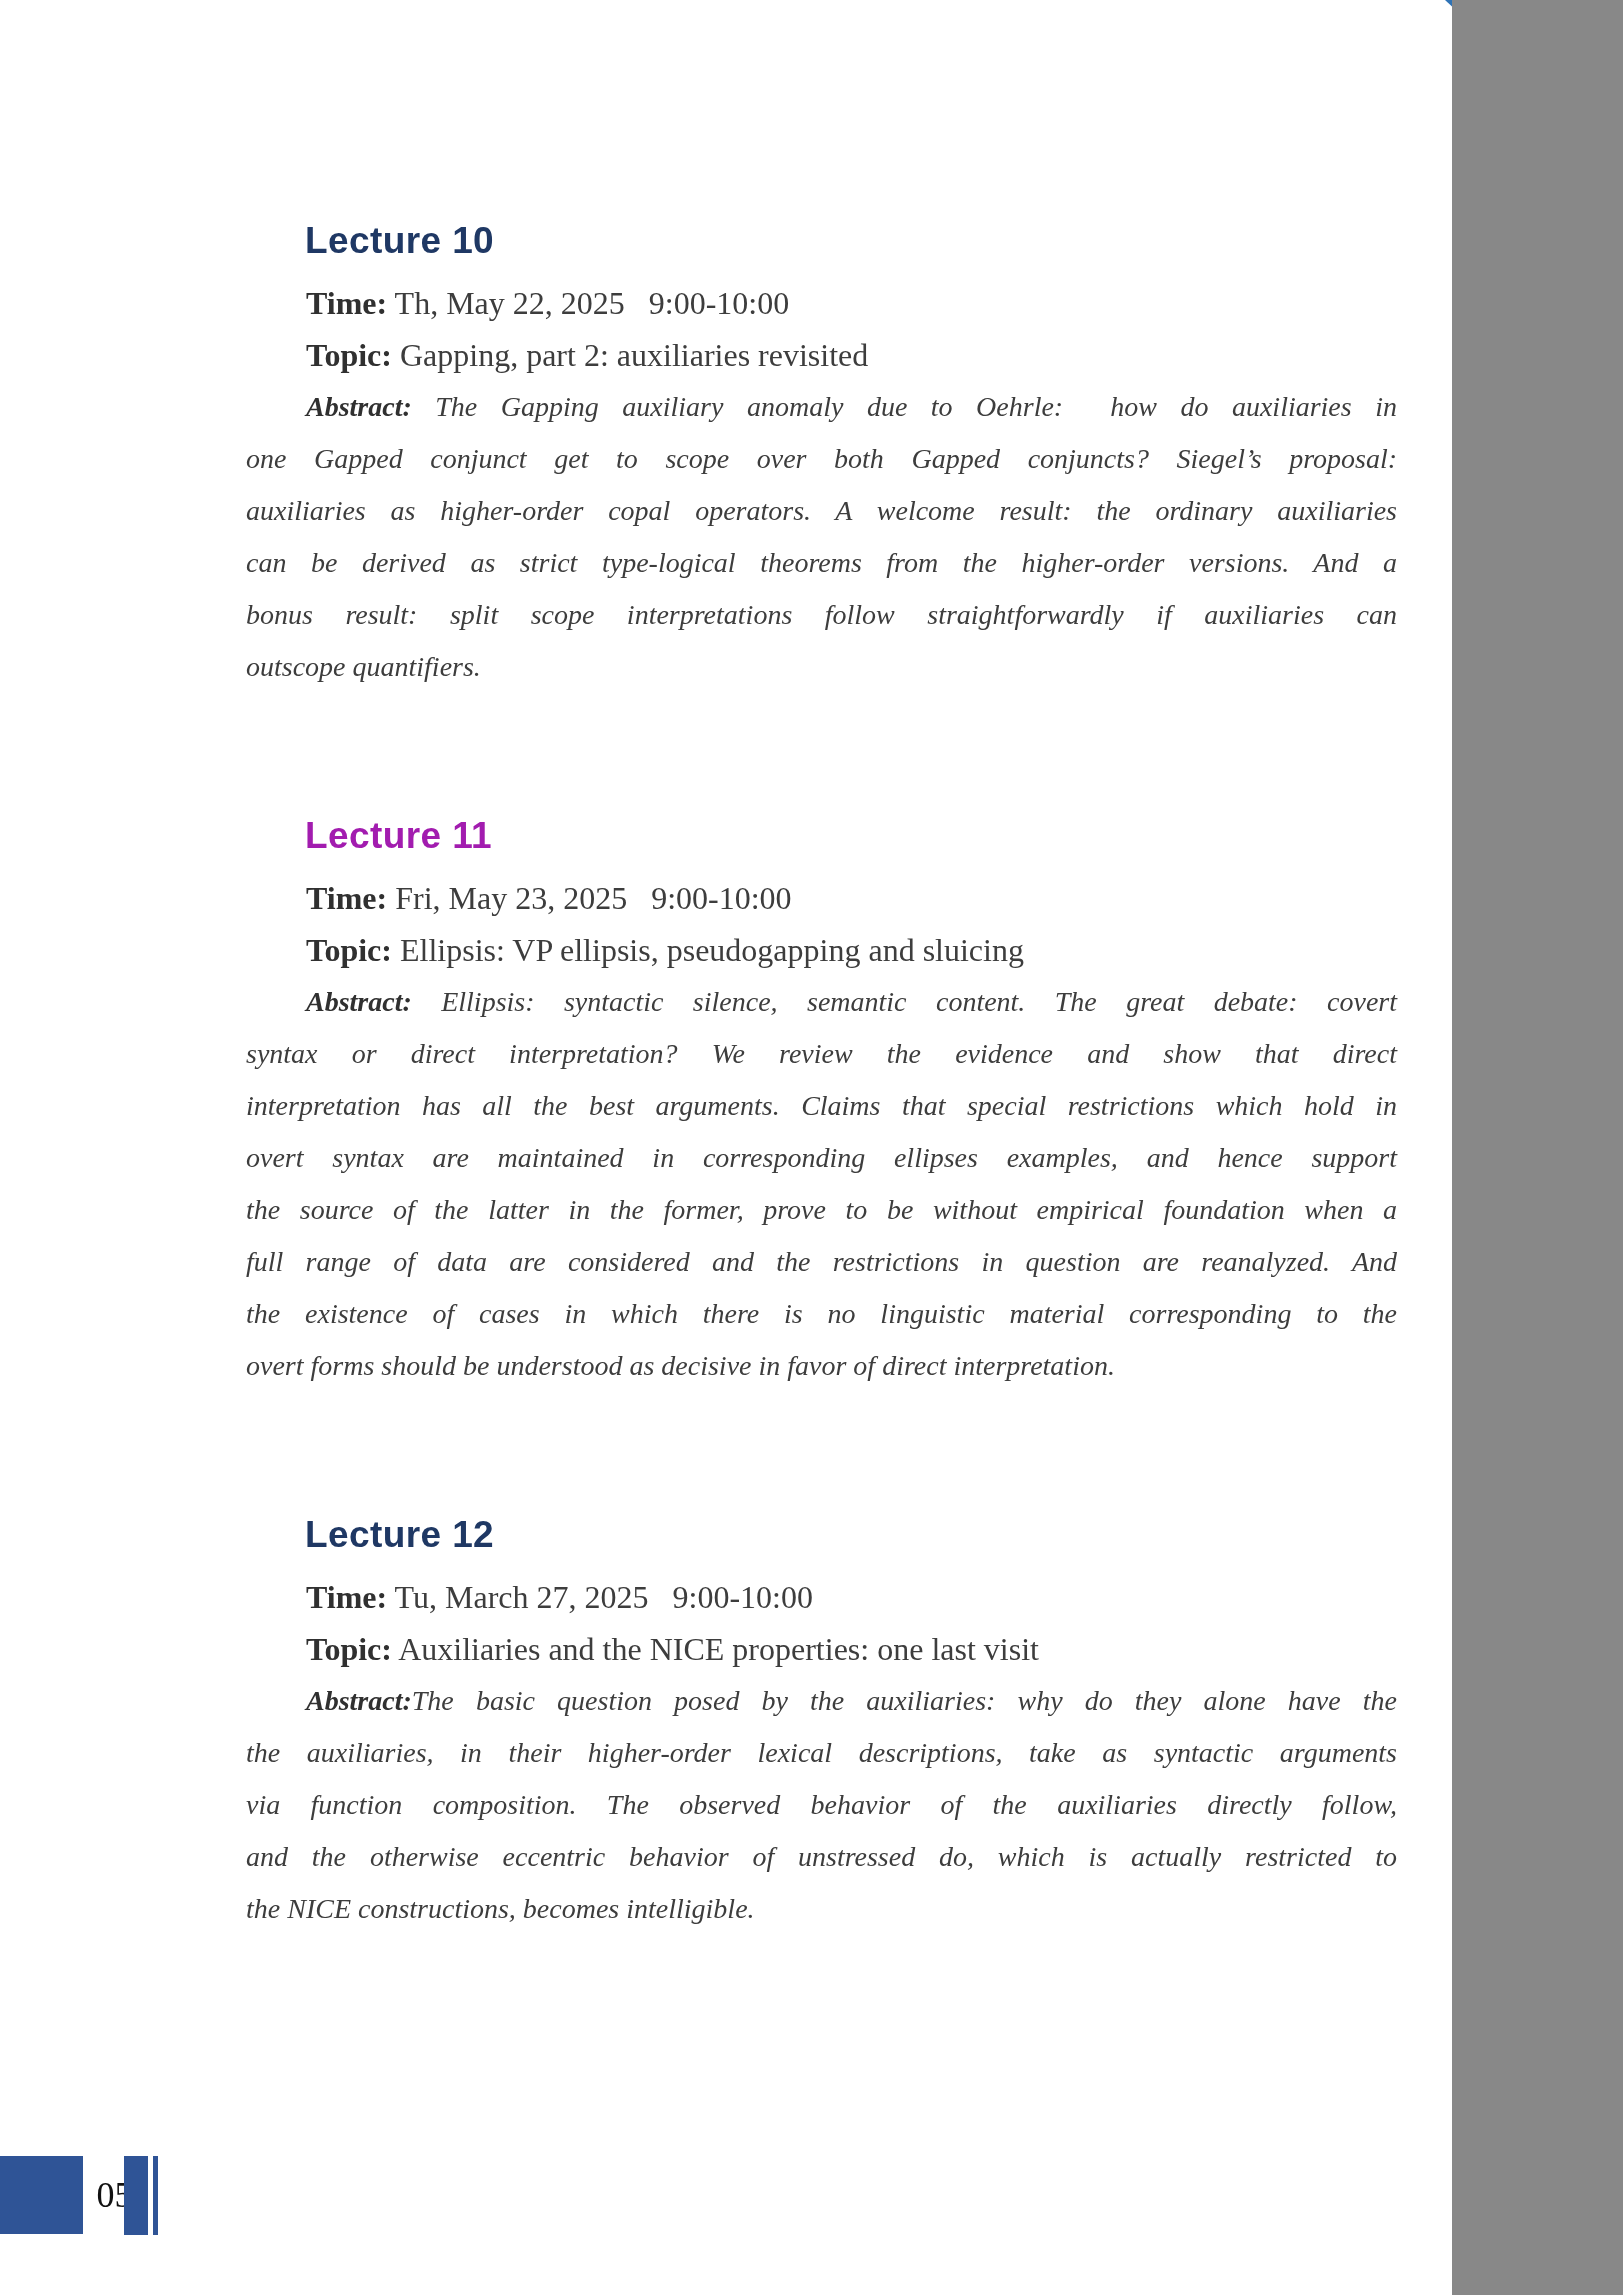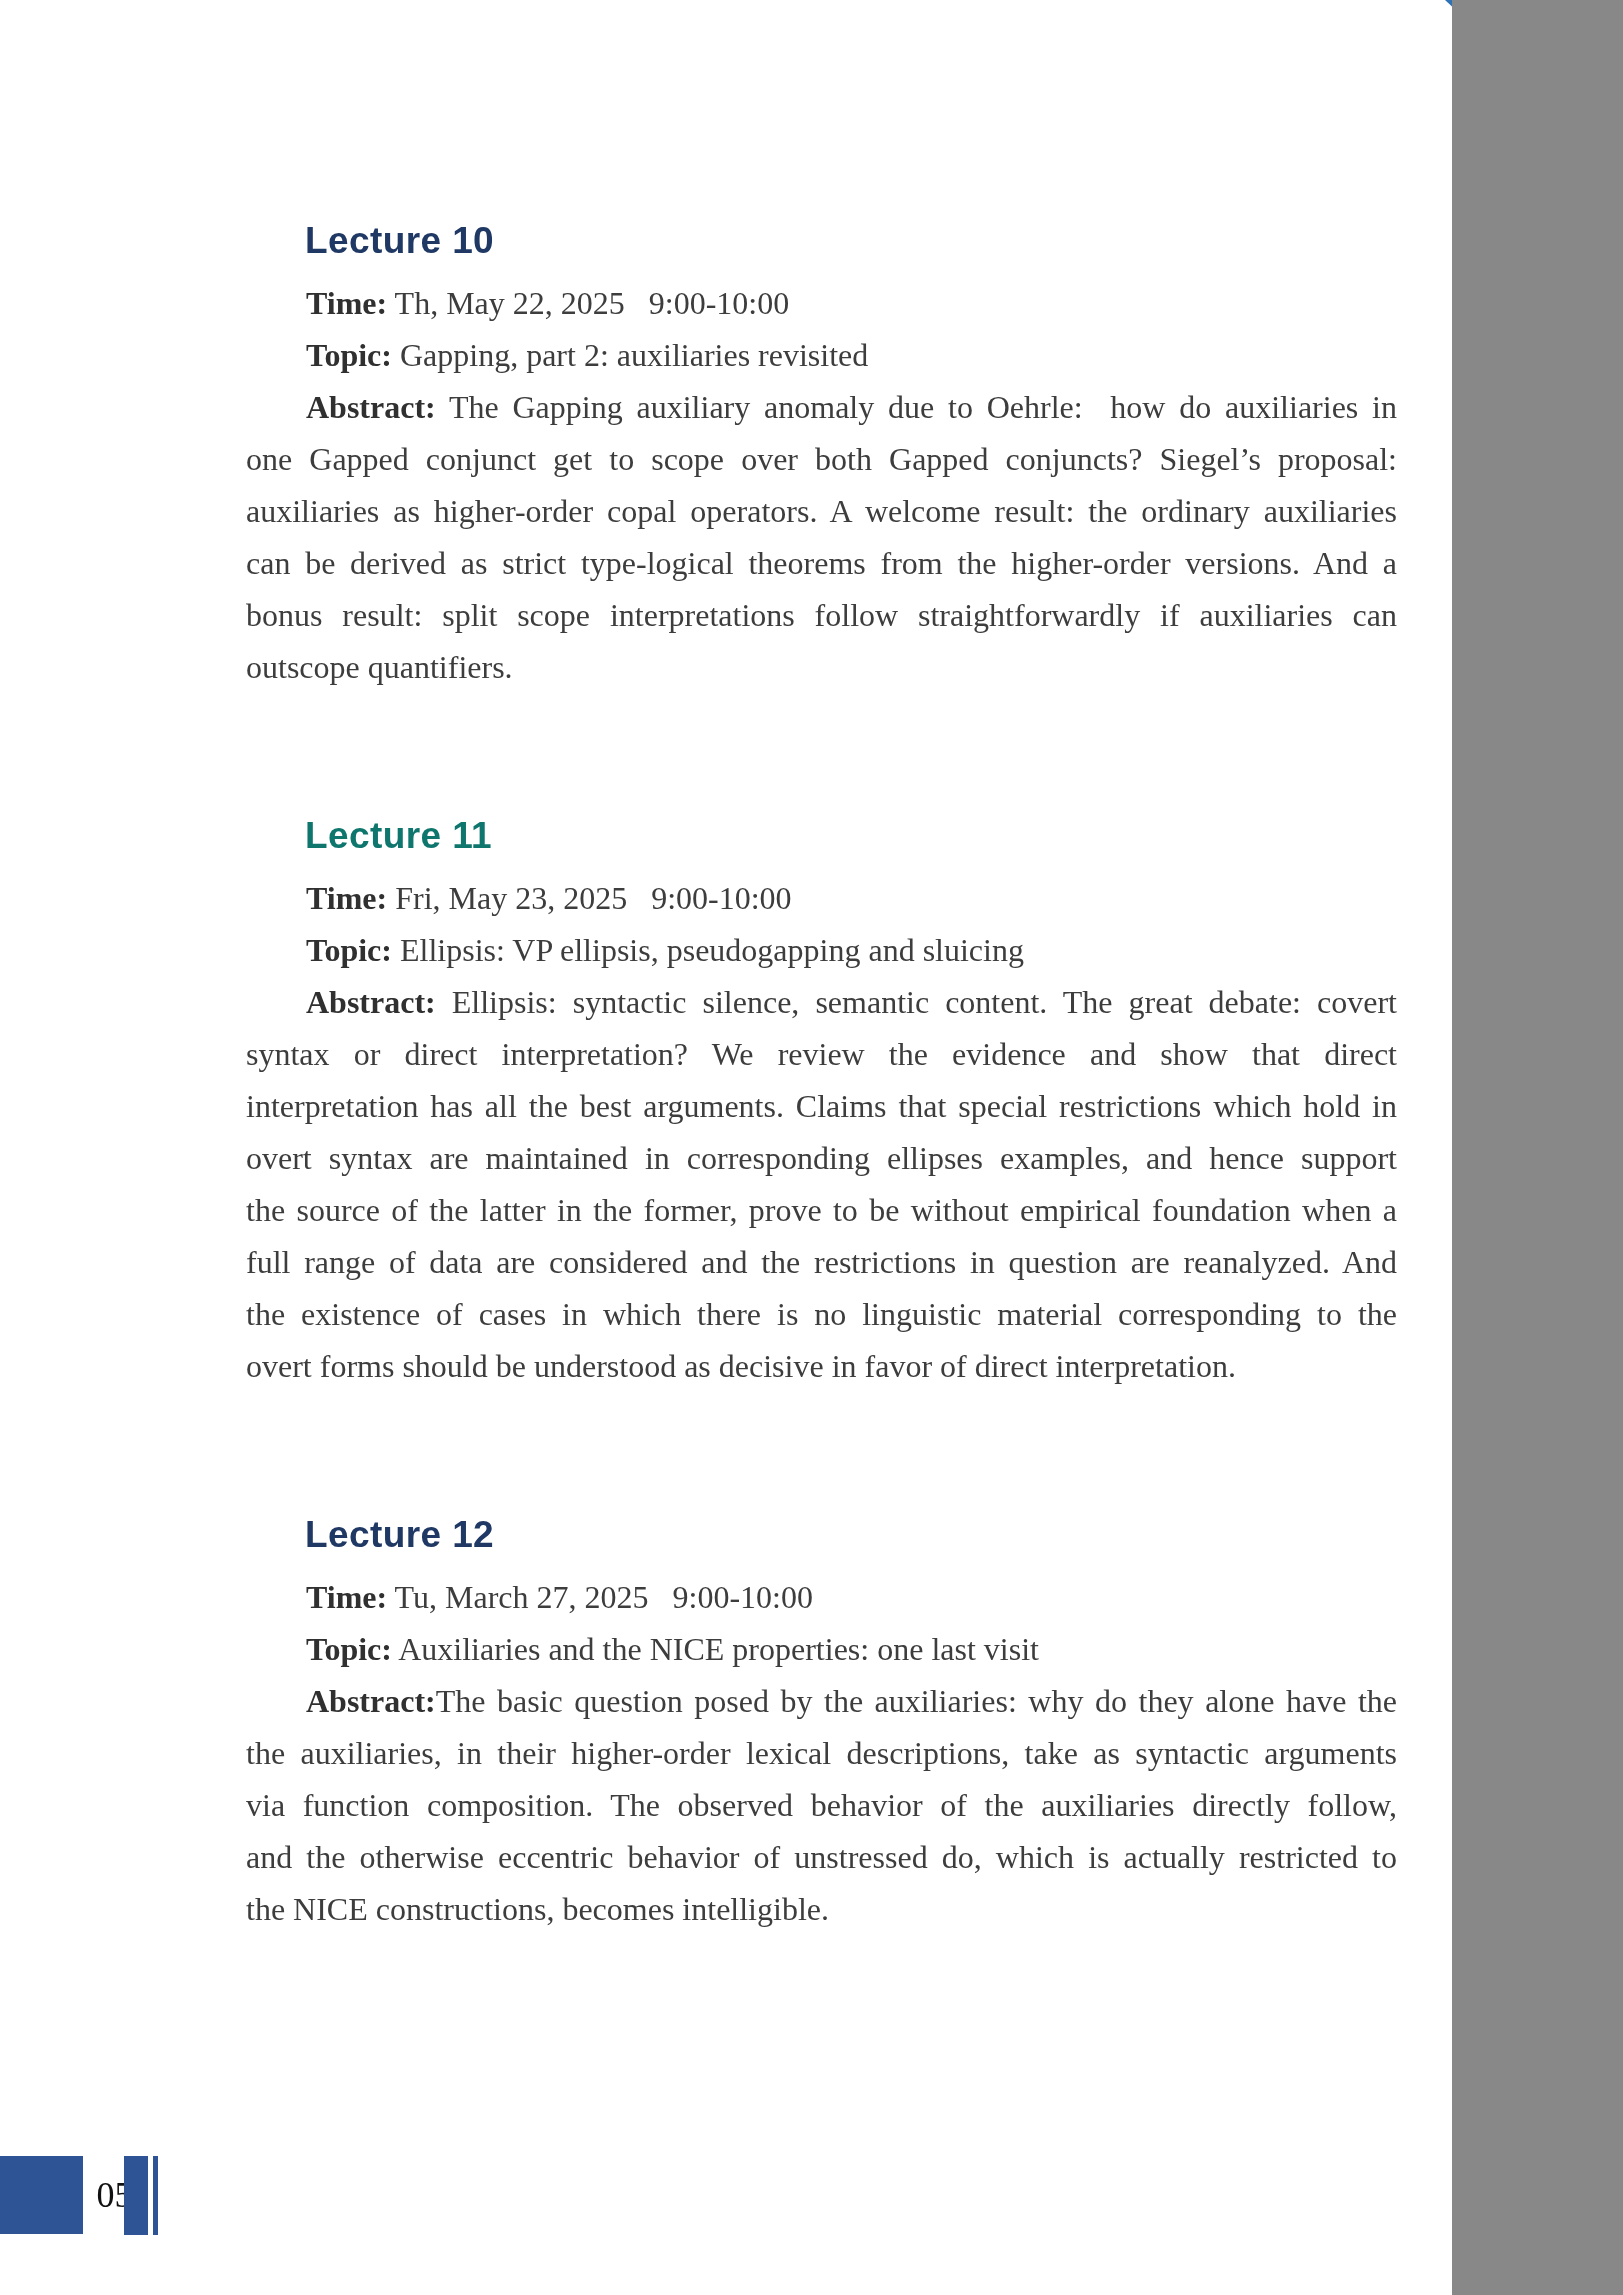--- a/index.html
+++ b/index.html
@@ -35,22 +35,22 @@
     white-space:nowrap;
   }
   .meta-row.time-row  { top:55px; }
   .meta-row.topic-row { top:107px; }
   .label { font-weight:bold; color:#303030; }
   .date-gap { display:inline-block; width:24px; }
 
   .abstract { position:absolute; top:159px; left:0; right:0; }
   .abs-line {
     height:52px; line-height:52px;
-    font-size:32px; color:#3d3d3d;
-    text-align:justify; text-align-last:justify;
+    font-size:28px; color:#3d3d3d;
+    text-align:justify; text-align-last:justify;font-style:italic;
   }
   .abs-line.first { padding-left:60px; }
   .abs-line.last  { text-align-last:left; }
 
   
   .footer-rect     { position:absolute; left:0;    top:2156px; width:83px; height:78px; }
   .page-number     {
     position:absolute; left:83px; top:2156px; width:41px; height:78px;
     text-align:center; line-height:78px;
     font-size:36px; color:#111111;margin-left:11px;
@@ -80,21 +80,21 @@
           <div class="abs-line first"><span class="label">Abstract:</span> The Gapping auxiliary anomaly due to Oehrle:&nbsp; how do auxiliaries in</div>
           <div class="abs-line">one Gapped conjunct get to scope over both Gapped conjuncts? Siegel’s proposal:</div>
           <div class="abs-line">auxiliaries as higher-order copal operators. A welcome result: the ordinary auxiliaries</div>
           <div class="abs-line">can be derived as strict type-logical theorems from the higher-order versions. And a</div>
           <div class="abs-line">bonus result: split scope interpretations follow straightforwardly if auxiliaries can</div>
           <div class="abs-line last">outscope quantifiers.</div>
         </div>
   </section>
 
   <section class="lecture" style="top: 817px;">
-    <h2 class="lecture-title" style="color: #0f766e;">Lecture 11</h2>
+    <h2 class="lecture-title" style="color: #a21caf;">Lecture 11</h2>
     <div class="meta-row time-row">
       <span class="label">Time:</span>
       <span> Fri, May 23, 2025</span><span class="date-gap"></span><span>9:00-10:00</span>
     </div>
     <div class="meta-row topic-row">
       <span class="label">Topic:</span>
       <span> Ellipsis: VP ellipsis, pseudogapping and sluicing</span>
     </div>
     <div class="abstract">
           <div class="abs-line first"><span class="label">Abstract:</span> Ellipsis: syntactic silence, semantic content. The great debate: covert</div>

